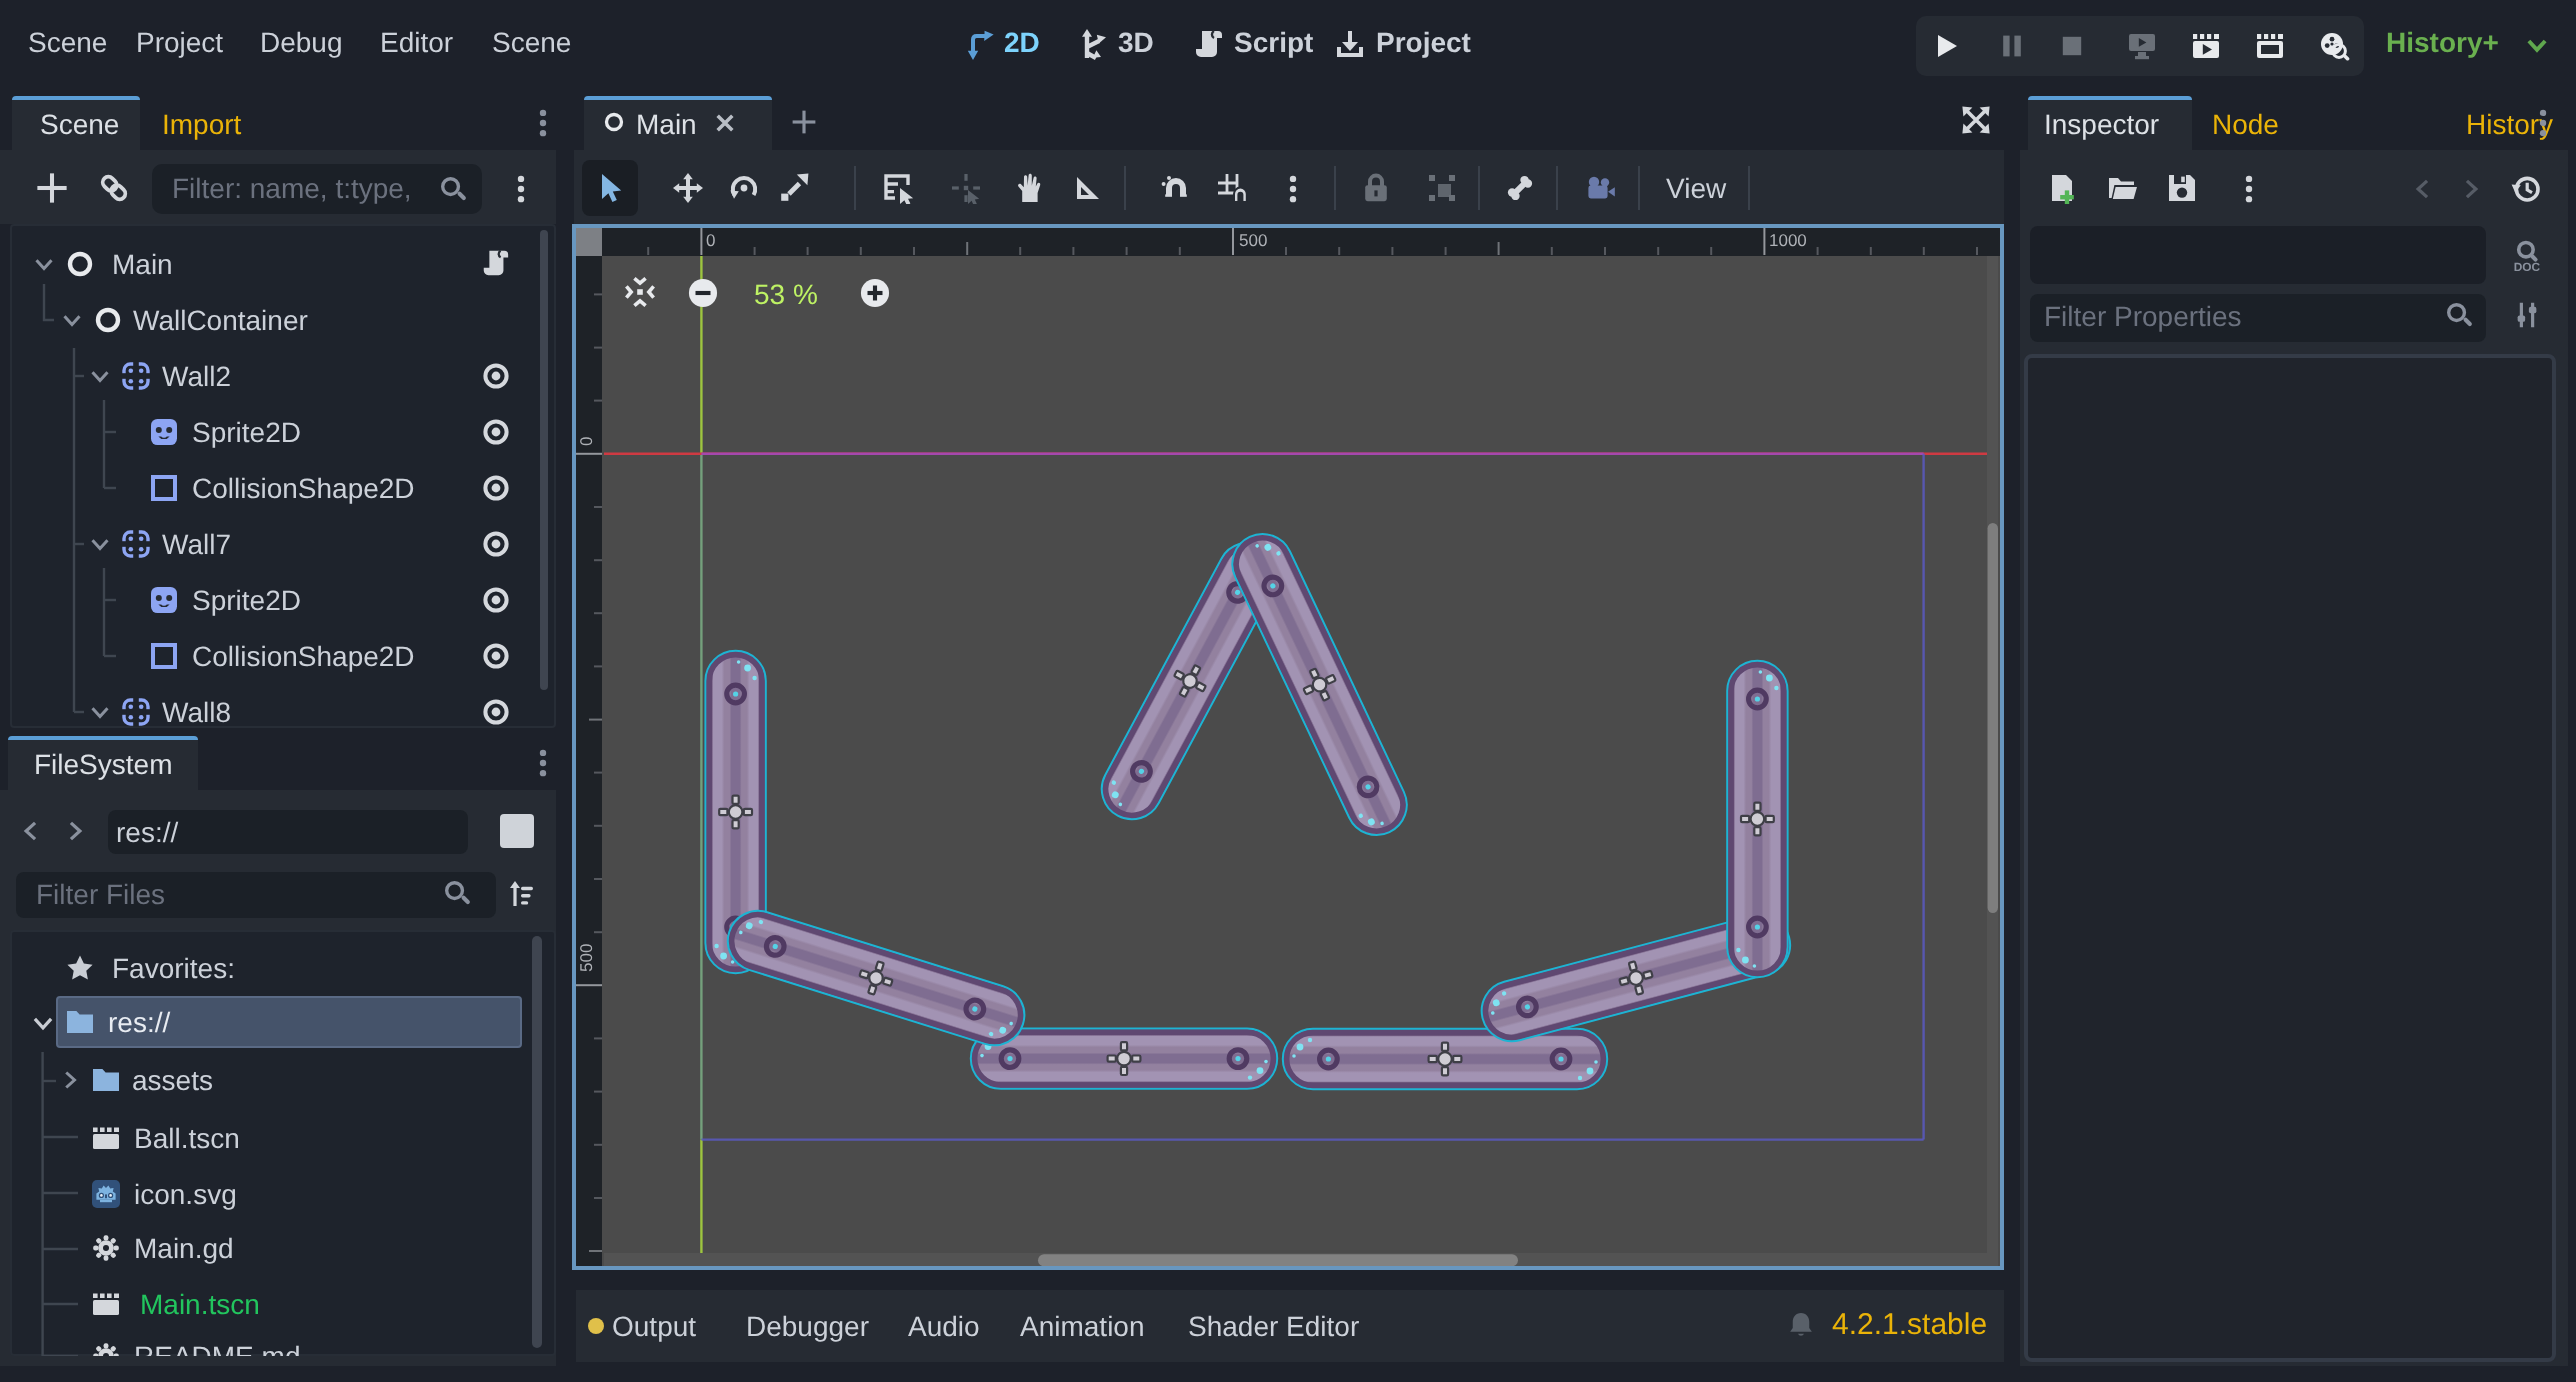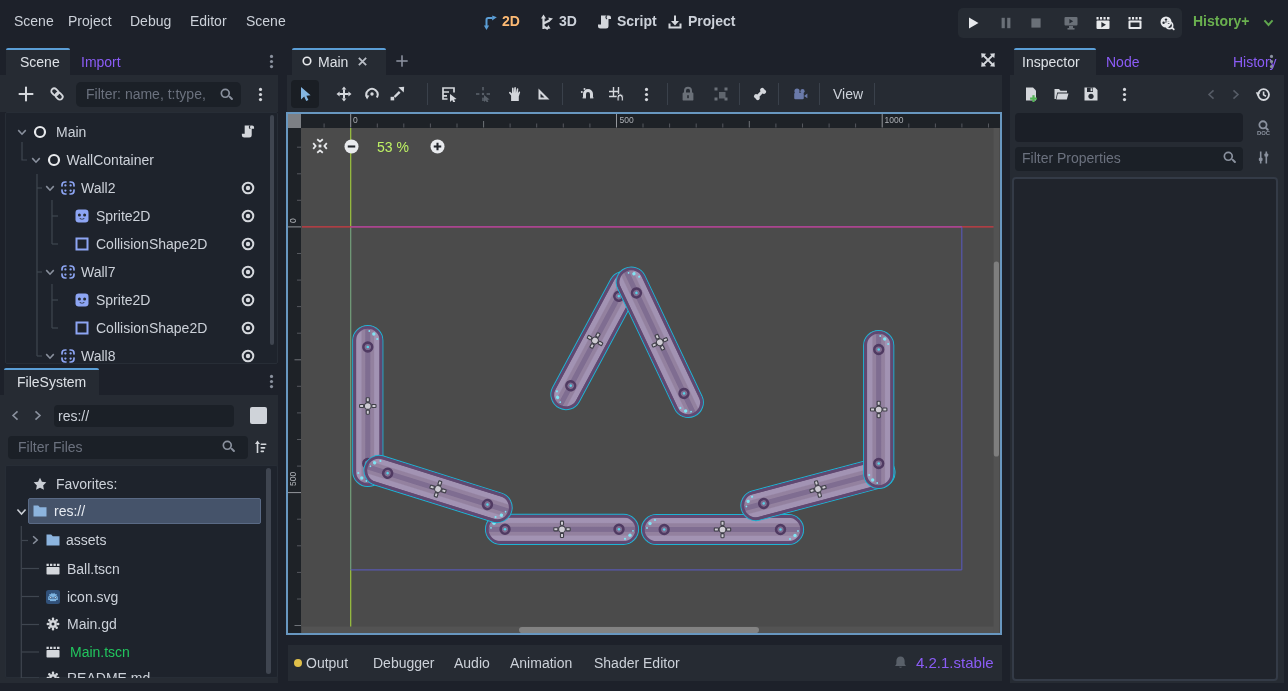--- a/index.html
+++ b/index.html
@@ -1,19 +1,19 @@
 <!DOCTYPE html>
 <html><head><meta charset="utf-8"><style>
 
 *{margin:0;padding:0;box-sizing:border-box}
 html,body{width:1288px;height:691px;overflow:hidden;background:#1d212a;
 font-family:"Liberation Sans",sans-serif;-webkit-font-smoothing:antialiased}
 .abs{position:absolute}
 .t{position:absolute;font-size:14px;color:#ccd1d9;white-space:nowrap;line-height:1}
-.dim{color:#8b5cf6} .ph{color:#6b717e}
+.dim{color:#eab308} .ph{color:#6b717e}
 .bold{font-weight:bold}
 .panel{position:absolute;background:#262b33}
 .dark{position:absolute;background:#1e232c;border:1px solid #272d36;border-radius:2px}
 .input{position:absolute;background:#1b2027;border-radius:5px}
 .tab{position:absolute;background:#262b33;border-top:2px solid #5b9ed6;border-radius:2px 2px 0 0}
 .sep{position:absolute;width:1px;background:#3a414b}
 
 </style></head><body>
 <div class="panel" style="left:0;top:0;width:1288px;height:44px;background:#1d212a"></div>
 <div class="t" style="left:14px;top:14px">Scene</div>
@@ -23,21 +23,21 @@
 <div class="t" style="left:246px;top:14px">Scene</div>
 <svg class="abs" style="left:482px;top:14px" width="16" height="16" viewBox="0 0 16 16">
     <g stroke="#5b9ed6" stroke-width="2" fill="none">
       <path d="M4.5 12 L4.5 5.8 Q4.5 4 6.3 4 L10.5 4"></path>
     </g>
     <g fill="#5b9ed6">
       <path d="M4.5 16 L7.1 11.4 L1.9 11.4 Z"></path>
       <path d="M14.8 3.2 L10.3 1.4 L10.1 6.5 Z"></path>
     </g>
   </svg>
-<div class="t bold" style="left:502px;top:14px;color:#fdba74">2D</div>
+<div class="t bold" style="left:502px;top:14px;color:#7dd3fc">2D</div>
 <svg class="abs" style="left:538px;top:14px" width="16" height="16" viewBox="0 0 16 16">
     <g stroke="#d4d7dc" stroke-width="2.2" fill="none">
       <path d="M5.5 15 L5.5 4 M5.5 9.5 L11.5 6.5"></path>
     </g>
     <g fill="#d4d7dc">
       <path d="M5.5 0.5 L8 4.4 L3 4.4 Z"></path>
       <path d="M15 4.6 L11.4 7.8 L10.4 3.4 Z"></path>
     </g>
     <g stroke="#d4d7dc" stroke-width="2.2" fill="none">
       <path d="M5.5 12.5 L10 15"></path>

